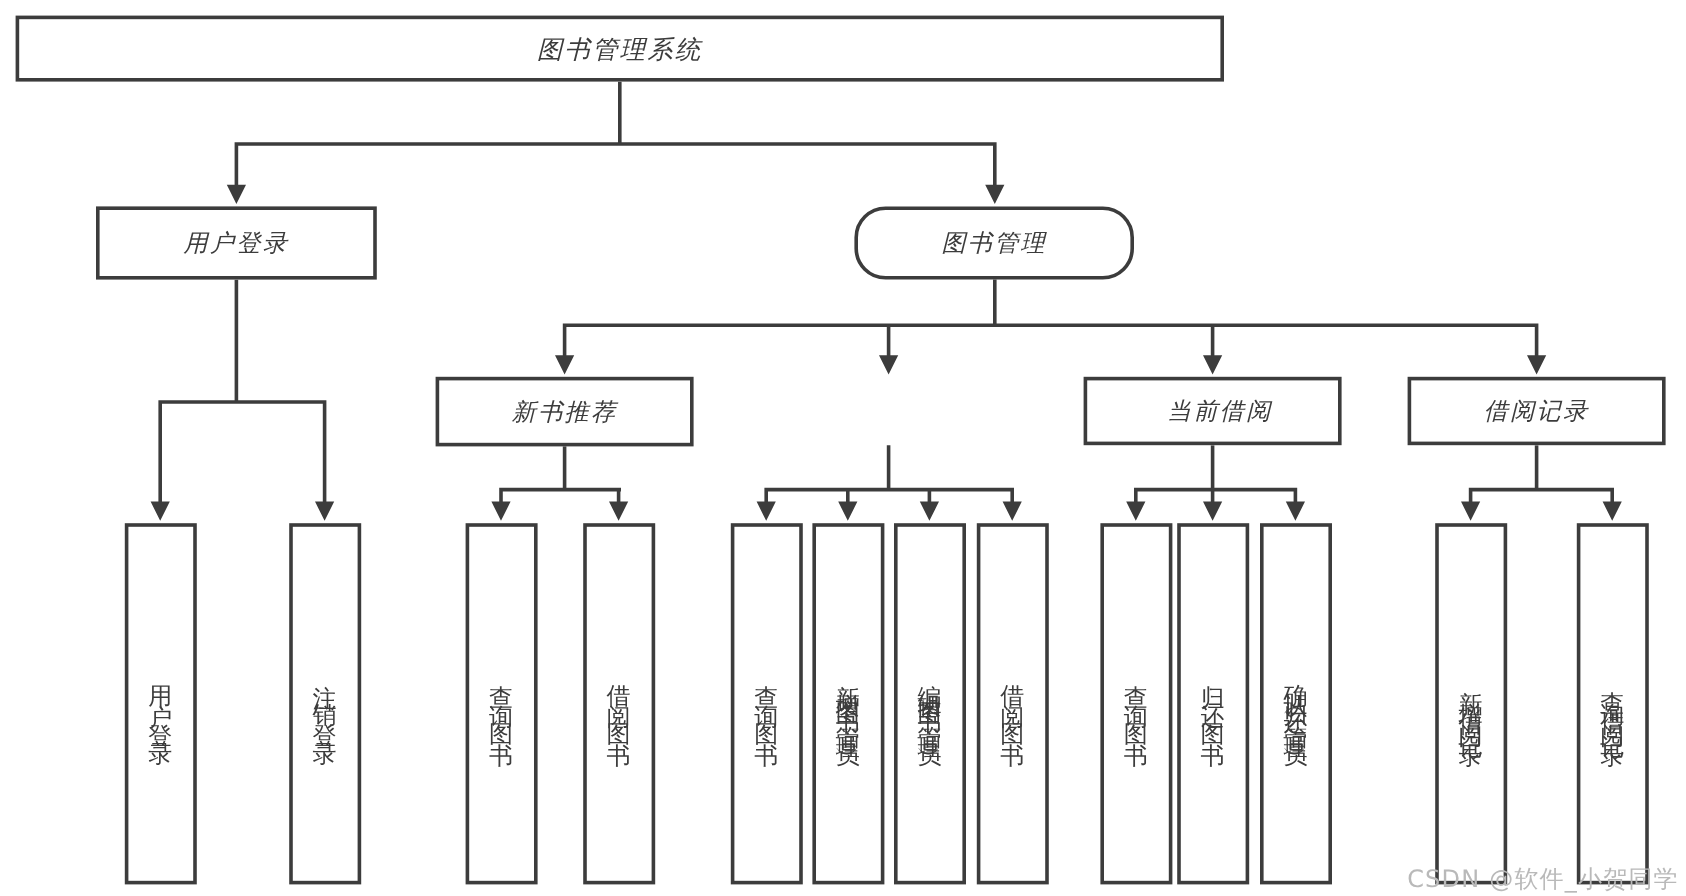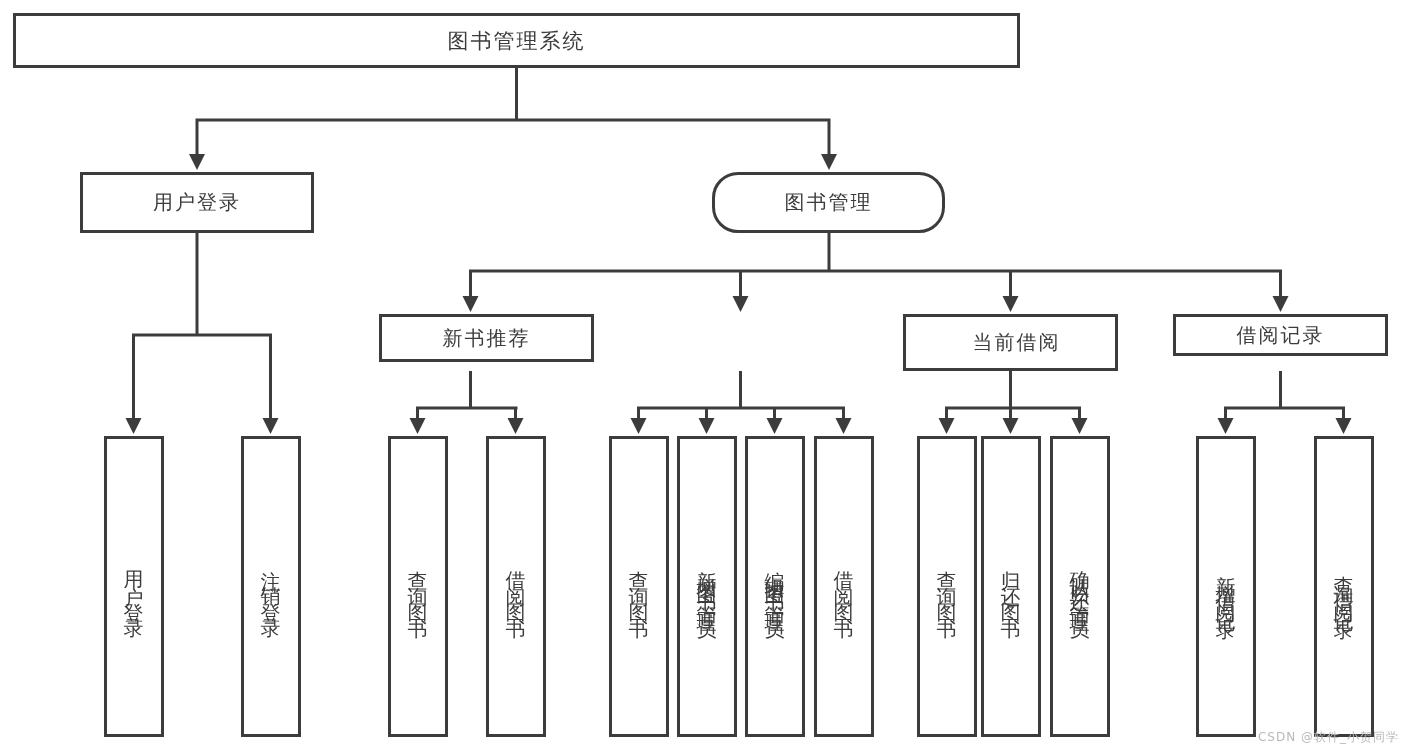--- a/index.html
+++ b/index.html
@@ -33,37 +33,38 @@
     background: #ffffff;
     color: #3c3c3c;
     display: flex;
     align-items: center;
     justify-content: center;
   }
   .hlabel {
     font-size: 20px;
     letter-spacing: 2px;
     white-space: nowrap;
+    font-style: italic;
   }
   .root .hlabel { font-size: 21px; }
   .leaf { width: 60px; top: 436px; height: 301px; }
   .vlabel {
     writing-mode: vertical-rl;
     text-orientation: mixed;
     font-size: 20px;
     letter-spacing: 16px;
     line-height: 1;
   }
   .leaf.m .vlabel { letter-spacing: 9px; }
   .leaf.l .vlabel { letter-spacing: 7px; }
   .watermark {
     position: absolute;
     right: 6px;
     bottom: 1px;
-    font-size: 12px;
+    font-size: 20px;
     color: #b9b9b9;
     letter-spacing: 1px;
     white-space: nowrap;
     z-index: 5;
   }
 </style>
 </head>
 <body>
 
 <div class="canvas">
@@ -103,27 +104,27 @@
     <span class="hlabel">图书管理系统</span>
   </div>
 
   <div class="box" style="left:80px; top:172px; width:234px; height:61px;">
     <span class="hlabel">用户登录</span>
   </div>
   <div class="box" style="left:712px; top:172px; width:233px; height:61px;border-radius:26px;">
     <span class="hlabel">图书管理</span>
   </div>
 
-  <div class="box" style="left:363px; top:314px; width:215px; height:48px;margin-left:16px;">
+  <div class="box" style="left:363px; top:314px; width:215px; height:58px;">
     <span class="hlabel">新书推荐</span>
   </div>
   <div class="box" style="left:903px; top:314px; width:215px; height:57px;padding-left:12px;">
     <span class="hlabel">当前借阅</span>
   </div>
-  <div class="box" style="left:1173px; top:314px; width:215px; height:42px;">
+  <div class="box" style="left:1173px; top:314px; width:215px; height:57px;">
     <span class="hlabel">借阅记录</span>
   </div>
 
   <div class="box leaf" style="left:104px;">
     <span class="vlabel">用户登录</span>
   </div>
   <div class="box leaf" style="left:241px;">
     <span class="vlabel">注销登录</span>
   </div>
 

